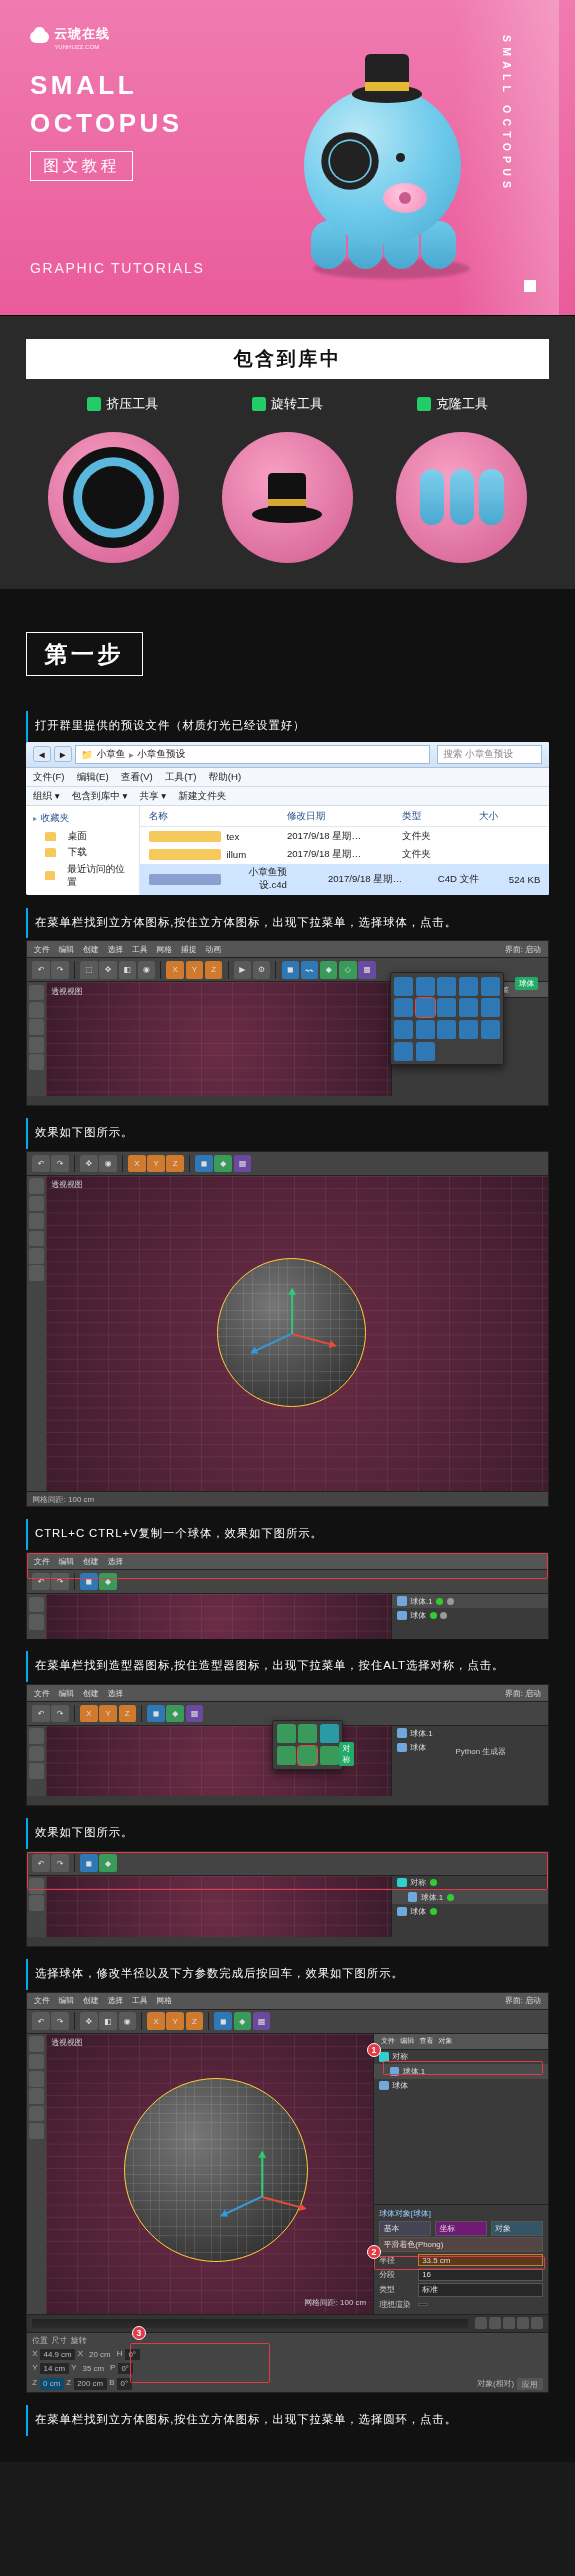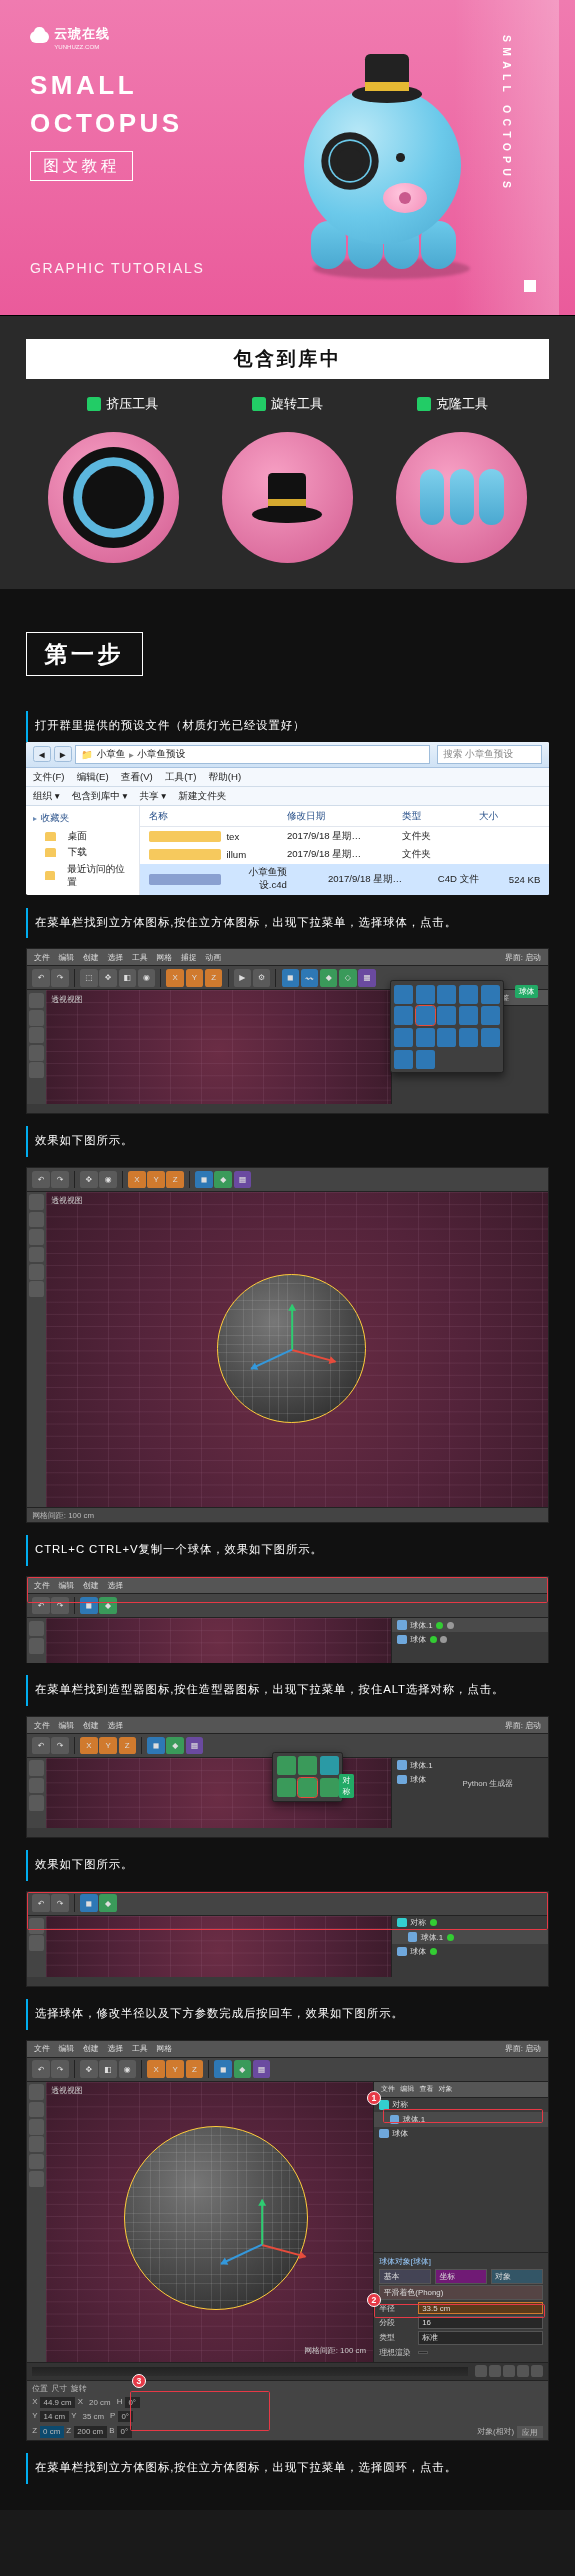--- a/index.html
+++ b/index.html
@@ -127,21 +127,21 @@
   .win-cols span:nth-child(1){flex:1.8} .win-cols span:nth-child(2){flex:1.5} .win-cols span:nth-child(3){flex:1} .win-cols span:nth-child(4){flex:.8}
   .win-row { display:flex; padding:2.6px 8.7px; align-items:center; }
   .win-row span:nth-child(1){flex:1.8; display:flex; align-items:center; gap:5.2px;}
   .win-row span:nth-child(2){flex:1.5} .win-row span:nth-child(3){flex:1} .win-row span:nth-child(4){flex:.8}
   .win-row .fico { width:12.2px; height:10.5px; background:#f6c95d; border-radius:1.7px; }
   .win-row.sel { background:#cfe5ff;text-align:right; }
 
   
   .c4d {
     background:#3a3a3a; border:0.9px solid #222; font-size:7.9px; position:relative;
-    margin-top:10px;
+    margin-top:2px;
   }
   .c4d .menubar {
     display:flex; gap:8.7px; padding:2.6px 7px; background:#555; color:#ddd;
     border-bottom:0.9px solid #222;
   }
   .c4d .toolbar {
     display:flex; gap:1.7px; padding:2.6px 5.2px; background:#444; border-bottom:0.9px solid #222; align-items:center; flex-wrap:wrap;
   }
   .c4d .tool {
     width:17.5px; height:17.5px; border-radius:2.6px; background:#5a5a5a;
@@ -601,21 +601,21 @@
 
     <div class="dropdown grid-ic" style="left:245px; top:35px; grid-template-columns:repeat(3,19px);">
       <span class="di green"></span>
       <span class="di green"></span>
       <span class="di cyan"></span>
       <span class="di green"></span>
       <span class="di green hl"></span>
       <span class="di green"></span>
       <span class="label" style="left:66px;top:21px;right:auto;">对称</span>
     </div>
-    <span style="position:absolute;right:35px;top:61px;color:#ccc;">Python 生成器</span>
+    <span style="position:absolute;right:42px;top:61px;color:#ccc;">Python 生成器</span>
   </div>
 
   
   <div class="cap">效果如下图所示。</div>
   <div class="c4d" style="height:96px;">
     <div class="toolbar">
       <span class="tool">↶</span>
         <span class="tool">↷</span>
       <span class="sep-t"></span>
       <span class="tool blue">◼</span>

